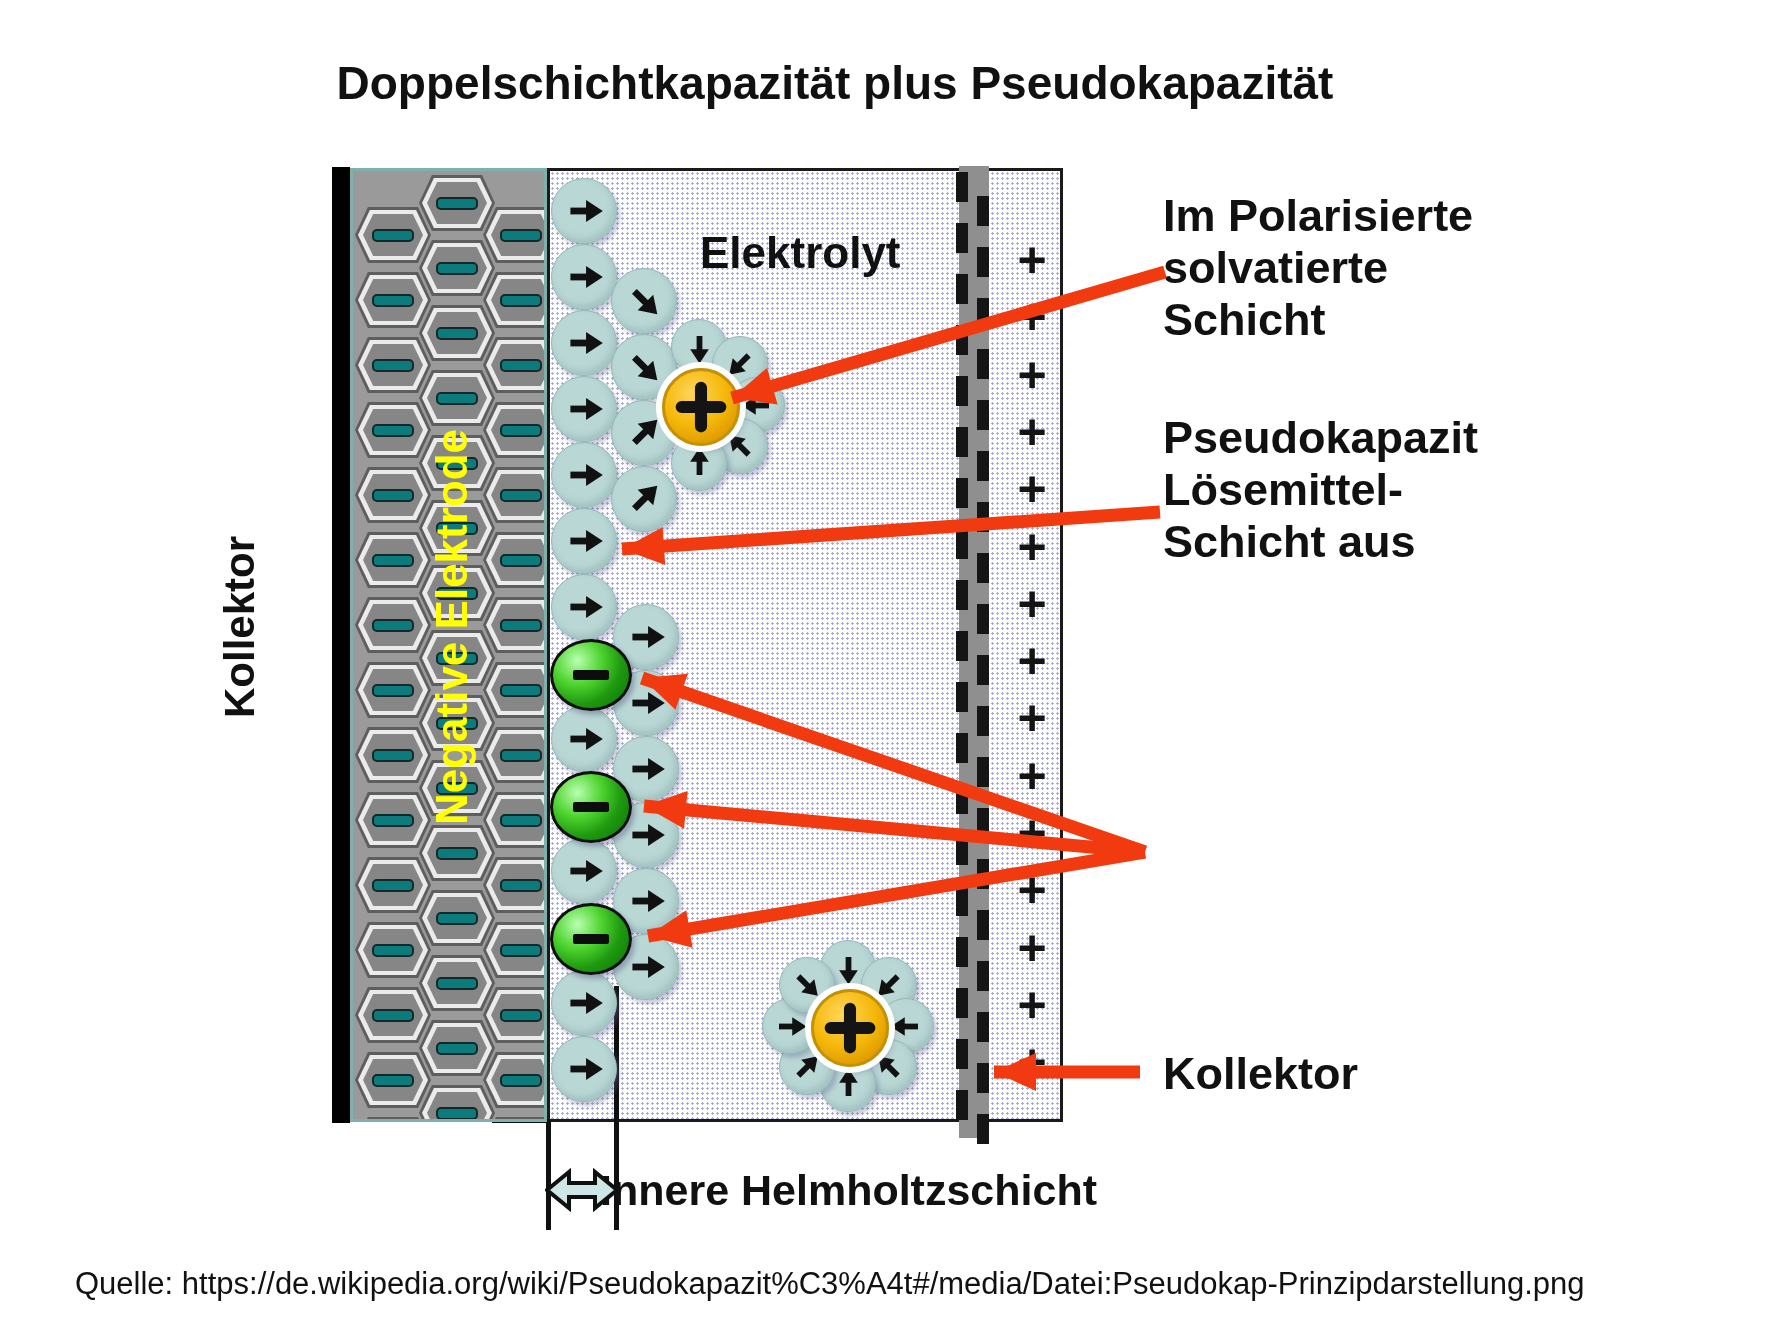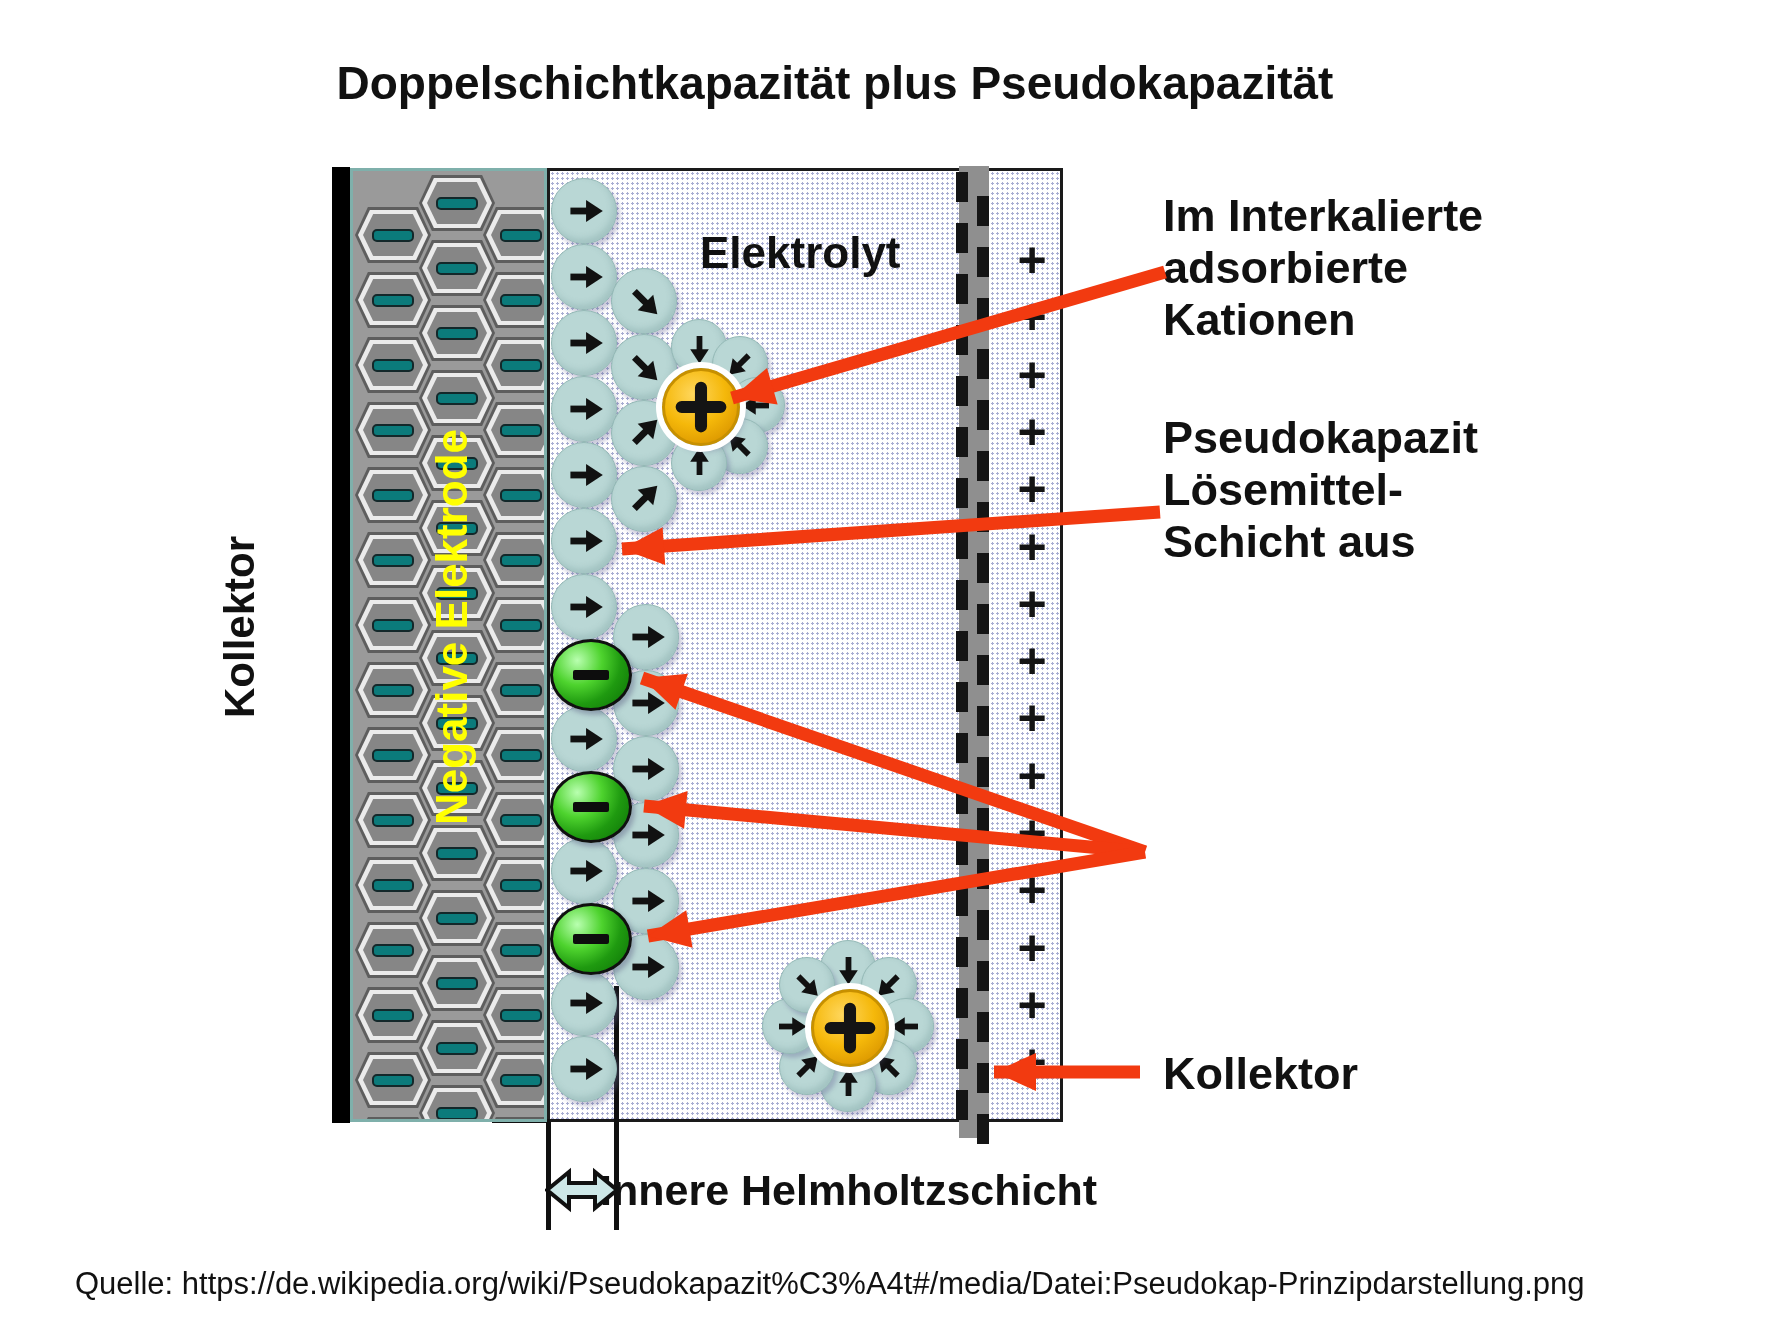--- a/index.html
+++ b/index.html
@@ -594,23 +594,23 @@
     </svg>
 
   <div class="vline vline1"></div>
   <div class="vline vline2"></div>
   <svg class="dblarrow" width="74" height="48" viewBox="0 0 74 48">
     <polygon points="2,24 24,6 24,17 50,17 50,6 72,24 50,42 50,31 24,31 24,42" fill="#cde7e7" stroke="#101010" stroke-width="4" stroke-linejoin="miter"></polygon>
   </svg>
   <div class="helmholtz">Innere Helmholtzschicht</div>
 
   <div class="ann ann1">
-    <div>Im Interkalierte</div>
-    <div>adsorbierte</div>
-    <div>Kationen</div>
+    <div>Im Polarisierte</div>
+    <div>solvatierte</div>
+    <div>Schicht</div>
   </div>
   <div class="ann ann2">
     <div>Pseudokapazit</div>
     <div>Lösemittel-</div>
     <div>Schicht aus</div>
   </div>
   <div class="ann ann4">Kollektor</div>
 
   <div class="source">Quelle: https://de.wikipedia.org/wiki/Pseudokapazit%C3%A4t#/media/Datei:Pseudokap-Prinzipdarstellung.png</div>
 <div class="plus-sym" style="left: 1032px; top: 260px;">+</div>

